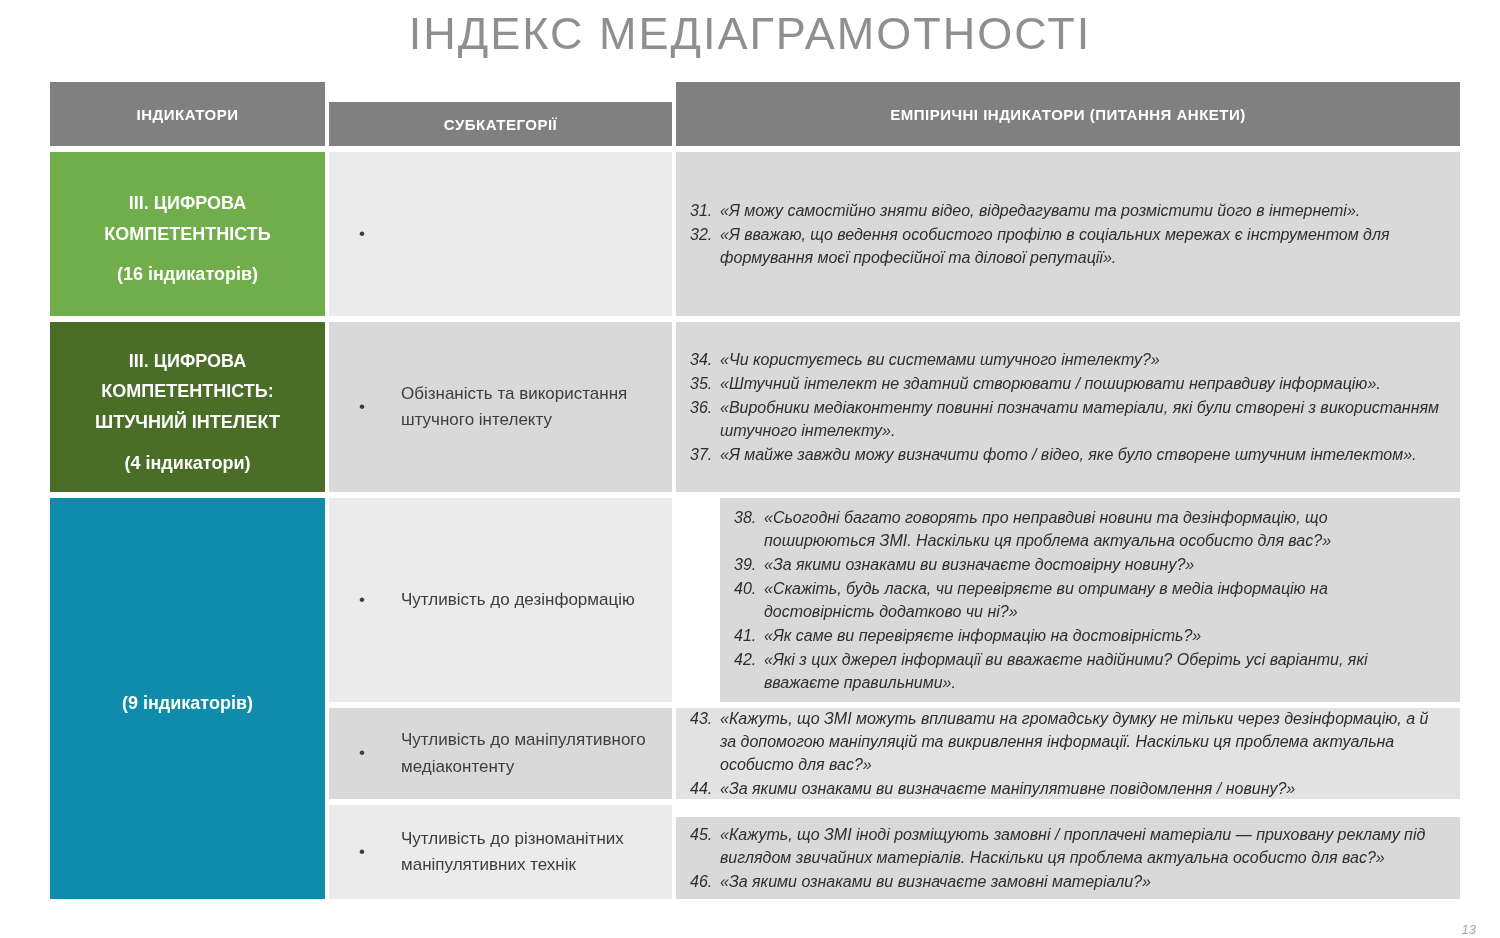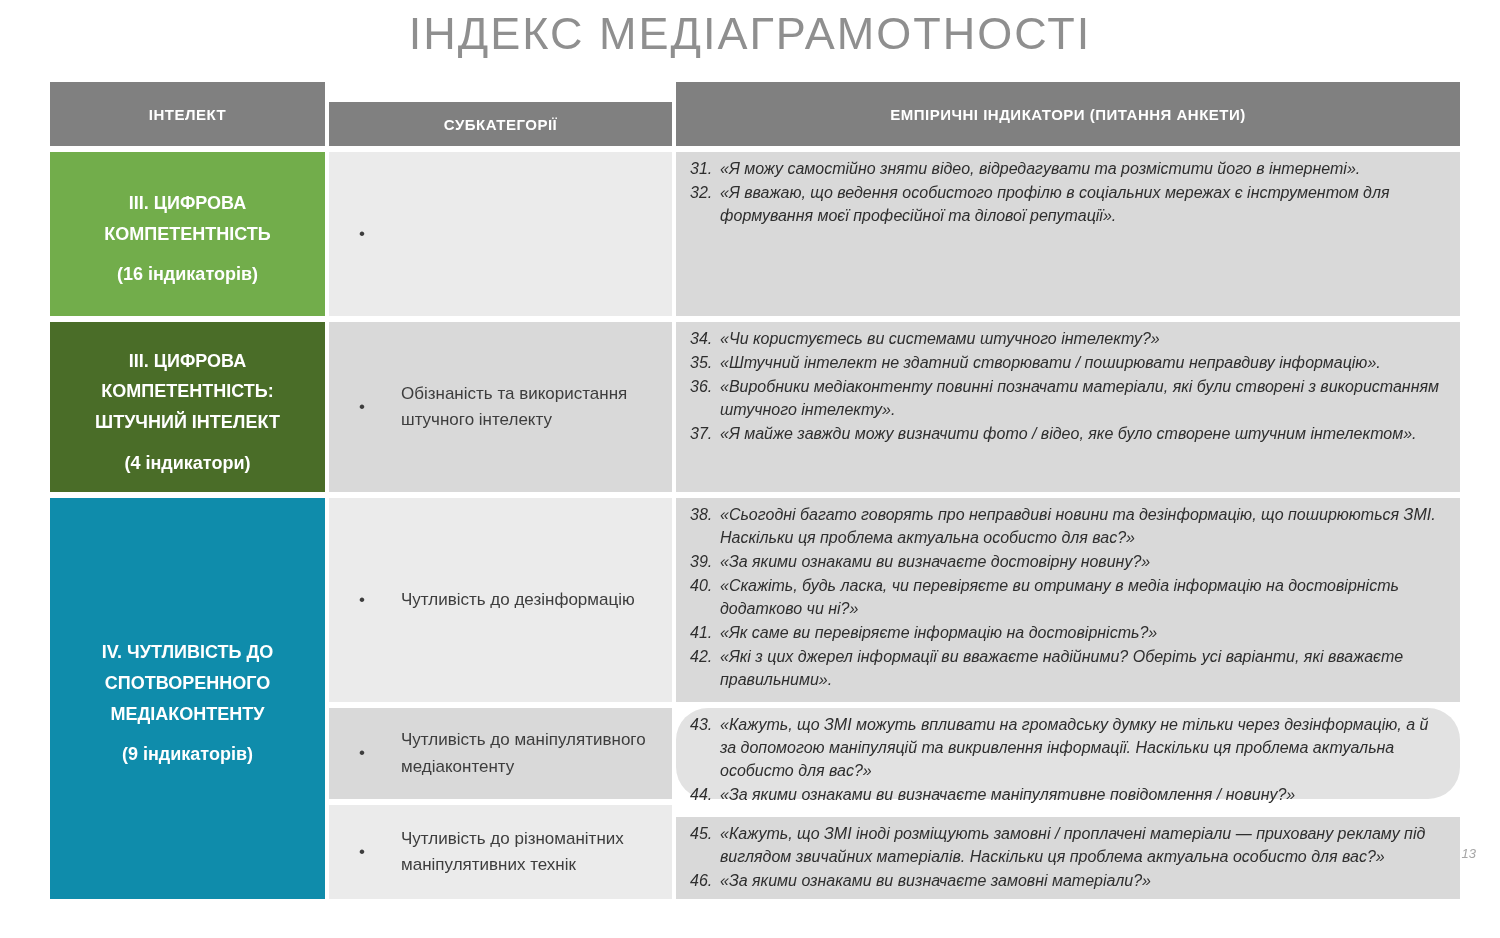--- a/index.html
+++ b/index.html
@@ -53,51 +53,51 @@
     position: absolute; left: 30px; font-size: 17px; color: #3d3d3d;
   }
   .sub1  { grid-area: 2 / 2; }
   .sub2  { grid-area: 3 / 2; }
   .sub3a { grid-area: 4 / 2; }
   .sub3b { grid-area: 5 / 2; }
   .sub3c { grid-area: 6 / 2; }
 
   
   .ind {
-    display: flex; align-items: flex-start;
+    display: flex; align-items: center;
     padding: 4px 18px 4px 14px;
     font-size: 16px; font-style: italic; color: #2e2e2e; line-height: 1.44;
   }
   .ind ul { list-style: none; width: 100%; }
   .ind li { padding-left: 30px; margin: 1px 0; }
   .ind .num { display: inline-block; width: 30px; margin-left: -30px; }
   .ind1  { grid-area: 2 / 3; }
   .ind2  { grid-area: 3 / 3; }
-  .ind3a { grid-area: 4 / 3; }
-  .ind3b { grid-area: 5 / 3; border-radius: 32px; }
+  .ind3a { grid-area: 4 / 3; margin-left: 44px; }
+  .ind3b { grid-area: 5 / 3; }
   .ind3c { grid-area: 6 / 3; margin-top: 12px; }
 
   
   .shade-a { background: var(--gray-light, #ebebeb); }
   .shade-b { background: var(--gray-mid, #d9d9d9); }
   .shade-c { background: var(--gray-midlight, #e2e2e2); }
 
   .page-num {
-    position: absolute; right: 24px; top: 846px;
+    position: absolute; right: 24px; top: 922px;
     font-size: 13px; color: #a6a6a6; font-style: italic;
   }
 </style>
 </head>
 <body>
 
 <h1 class="title">ІНДЕКС МЕДІАГРАМОТНОСТІ</h1>
 
 <div class="ml-table">
 
-  <div class="th th1">ІНТЕЛЕКТ</div>
+  <div class="th th1">ІНДИКАТОРИ</div>
   <div class="th th2">СУБКАТЕГОРІЇ</div>
   <div class="th th3">ЕМПІРИЧНІ ІНДИКАТОРИ (ПИТАННЯ АНКЕТИ)</div>
 
   <div class="cat cat1">
     <div class="cat-title">ІІІ. ЦИФРОВА КОМПЕТЕНТНІСТЬ</div>
     <div class="cat-count">(16 індикаторів)</div>
   </div>
   <div class="sub sub1 shade-a">
     <span class="bullet">•</span>
   </div>
@@ -119,21 +119,20 @@
   <div class="ind ind2 shade-b">
     <ul>
       <li><span class="num">34.</span><span>«Чи користуєтесь ви системами штучного інтелекту?»</span></li>
       <li><span class="num">35.</span><span>«Штучний інтелект не здатний створювати / поширювати неправдиву інформацію».</span></li>
       <li><span class="num">36.</span><span>«Виробники медіаконтенту повинні позначати матеріали, які були створені з використанням штучного інтелекту».</span></li>
       <li><span class="num">37.</span><span>«Я майже завжди можу визначити фото / відео, яке було створене штучним інтелектом».</span></li>
     </ul>
   </div>
 
   <div class="cat cat3">
-    <div class="cat-title">IV. ЧУТЛИВІСТЬ ДО СПОТВОРЕННОГО МЕДІАКОНТЕНТУ</div>
     <div class="cat-count">(9 індикаторів)</div>
   </div>
 
   <div class="sub sub3a shade-a">
     <span class="bullet">•</span>
     <span>Чутливість до дезінформацію</span>
   </div>
   <div class="ind ind3a shade-b">
     <ul>
       <li><span class="num">38.</span><span>«Сьогодні багато говорять про неправдиві новини та дезінформацію, що поширюються ЗМІ. Наскільки ця проблема актуальна особисто для вас?»</span></li>

